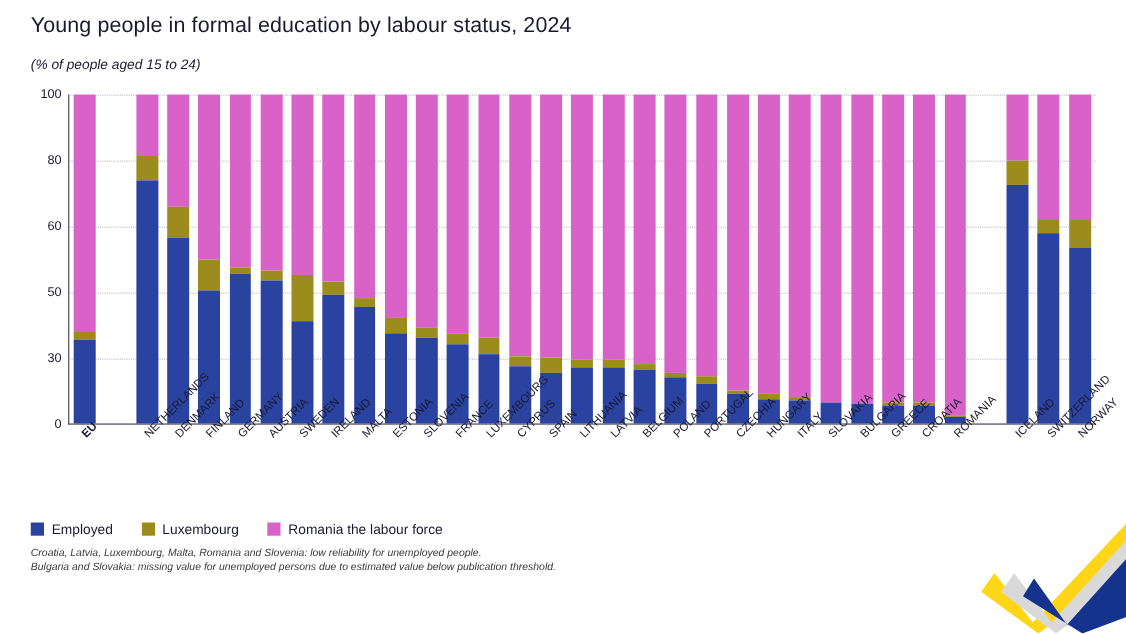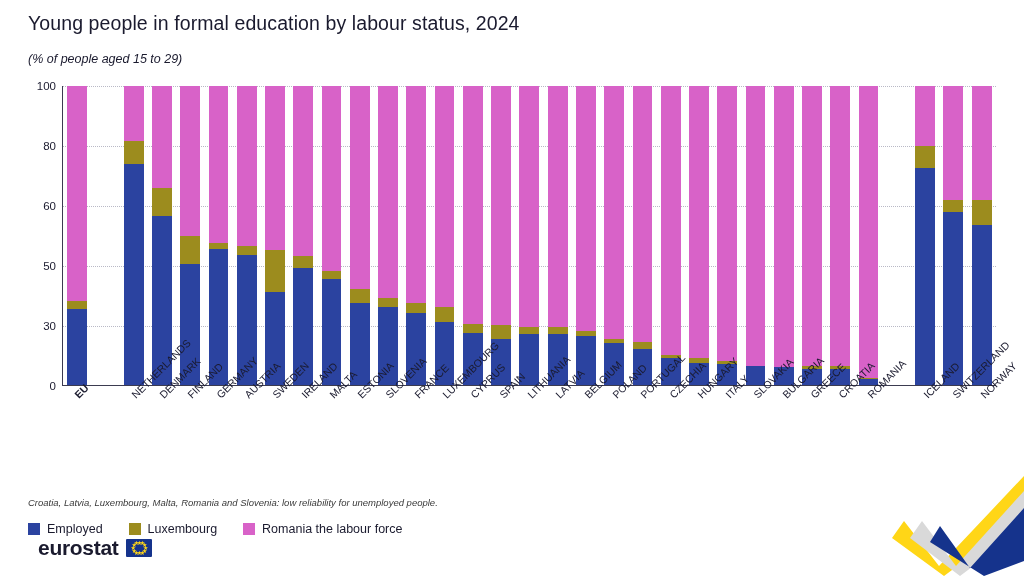--- a/index.html
+++ b/index.html
@@ -127,21 +127,20 @@
 
   
   .legend {
     position: absolute;
     left: 28px;
     top: 474px;
     display: flex;
     align-items: center;
     gap: 26px;
     font-size: 12.5px;
-    margin-top: 48px;
   }
   .legend-item {
     display: flex;
     align-items: center;
     gap: 7px;
   }
   .swatch {
     width: 12px;
     height: 12px;
     display: inline-block;
@@ -199,21 +198,21 @@
     height: 110px;
     overflow: hidden;
   }
 </style>
 </head>
 <body>
 
 <div class="page">
 
   <div class="title">Young people in formal education by labour status, 2024</div>
-  <div class="subtitle">(% of people aged 15 to 29)</div>
+  <div class="subtitle">(% of people aged 15 to 24)</div>
 
   <div class="plot-wrap">
     <div class="y-axis" id="y-axis">
         <div class="y-tick" style="top: 300px;">0</div>
         <div class="y-tick" style="top: 240px;">30</div>
         <div class="y-tick" style="top: 180px;">50</div>
         <div class="y-tick" style="top: 120px;">60</div>
         <div class="y-tick" style="top: 60px;">80</div>
         <div class="y-tick" style="top: 0px;">100</div>
       </div>
@@ -493,41 +492,23 @@
         <span>Luxembourg</span>
       </div>
       <div class="legend-item">
         <span class="swatch" style="background: rgb(216, 98, 200);"></span>
         <span>Romania the labour force</span>
       </div>
     </div>
 
   <div class="notes" id="notes">
       <div>Croatia, Latvia, Luxembourg, Malta, Romania and Slovenia: low reliability for unemployed people.</div>
+      <div>Bulgaria and Slovakia: missing value for unemployed persons due to estimated value below publication threshold.</div>
     </div>
 
-  <div class="footer-logo">
-    <div class="eurostat-word">eurostat</div>
-    <div class="eu-flag">
-      <div class="stars" id="eu-stars">
-          <span style="left: 13px; top: 3.8px;">★</span>
-          <span style="left: 16.1px; top: 4.49667px;">★</span>
-          <span style="left: 18.3694px; top: 6.4px;">★</span>
-          <span style="left: 19.2px; top: 9px;">★</span>
-          <span style="left: 18.3694px; top: 11.6px;">★</span>
-          <span style="left: 16.1px; top: 13.5033px;">★</span>
-          <span style="left: 13px; top: 14.2px;">★</span>
-          <span style="left: 9.9px; top: 13.5033px;">★</span>
-          <span style="left: 7.63064px; top: 11.6px;">★</span>
-          <span style="left: 6.8px; top: 9px;">★</span>
-          <span style="left: 7.63064px; top: 6.4px;">★</span>
-          <span style="left: 9.9px; top: 4.49667px;">★</span>
-        </div>
-    </div>
-  </div>
 
   <div class="swoosh">
     <svg width="180" height="110" viewBox="0 0 180 110">
       <path d="M60 55 L95 100 L180 10 L180 50 L100 110 L48 72 Z" fill="#ffd617"></path>
       <path d="M78 55 L112 100 L180 25 L180 62 L116 110 L66 72 Z" fill="#d9d9d9"></path>
       <path d="M96 60 L126 102 L180 42 L180 95 L140 110 L86 76 Z" fill="#15338c"></path>
     </svg>
   </div>
 
 </div>

